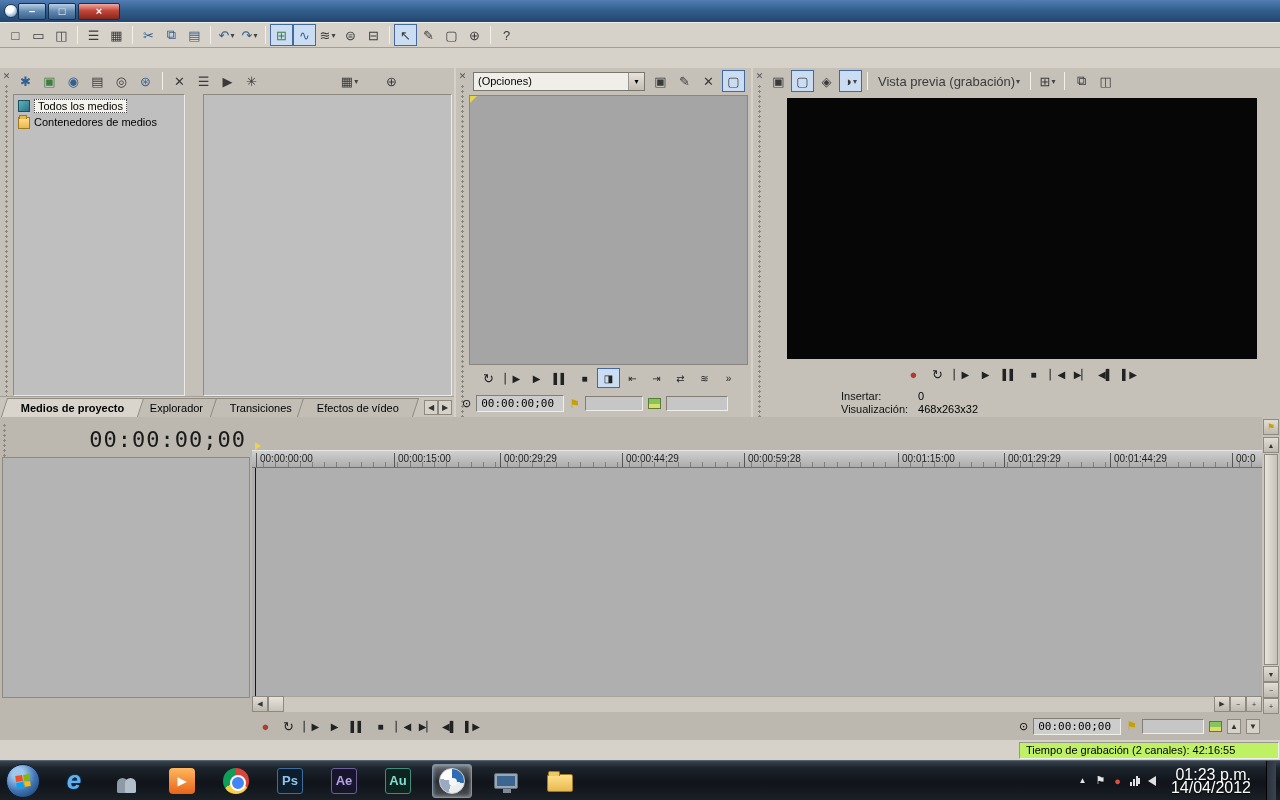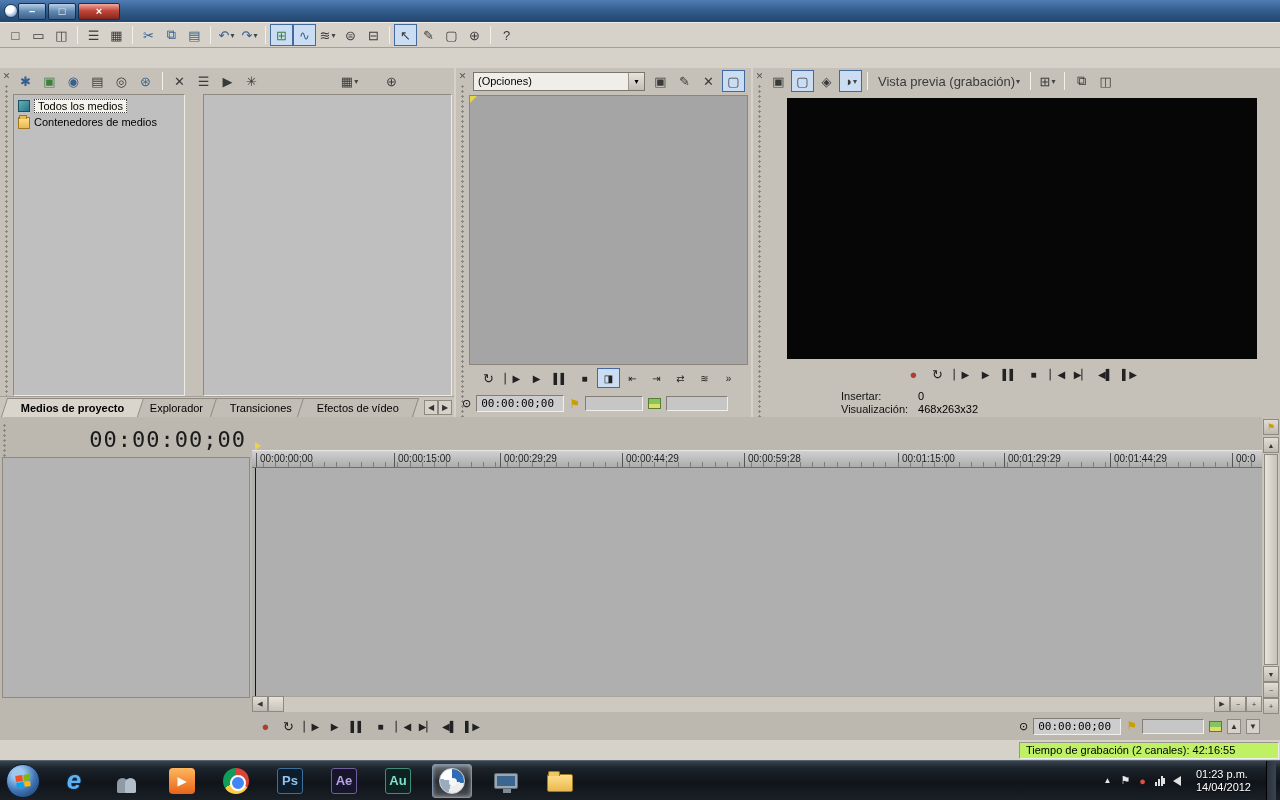--- a/index.html
+++ b/index.html
@@ -135,21 +135,21 @@
   .folder-ico::before{content:"";position:absolute;top:-4px;left:0;width:10px;height:4px;background:#F0C860;border:1px solid #A07820;border-bottom:none;border-radius:2px 2px 0 0}
   .people-ico{position:relative;width:26px;height:24px}
   .people-ico .p1,.people-ico .p2{position:absolute;width:11px;height:15px;border-radius:6px 6px 2px 2px;background:#B2BECA;bottom:0}
   .people-ico .p1{left:2px;background:#8E9AA6}
   .people-ico .p2{left:10px}
   .tray{margin-left:auto;display:flex;align-items:center;gap:9px;padding-right:4px}
   .tray-ico{font-size:11px;color:#E6E6E6;display:flex;align-items:flex-end}
   .bars i{display:inline-block;width:2px;background:#E0E0E0;margin-right:1px}
   .speaker{width:0;height:0;border-top:5px solid transparent;border-bottom:5px solid transparent;border-right:8px solid #E0E0E0;position:relative}
   .speaker::before{content:"";position:absolute;left:-12px;top:-3px;width:4px;height:6px;background:#E0E0E0}
-  .clock{text-align:left;line-height:13px;font-size:11px;color:#fff;text-shadow:0 1px 1px #000;padding:0 6px}
+  .clock{text-align:right;line-height:13px;font-size:16px;color:#fff;text-shadow:0 1px 1px #000;padding:0 6px}
   .show-desktop{width:10px;height:40px;border-left:1px solid #000;background:linear-gradient(90deg,#2A323C,#3A444F)}
 </style>
 </head>
 <body>
 
 <div id="screen">
 
   <div class="titlebar">
     <div class="app-icon"></div>
     <div class="winbtns">

